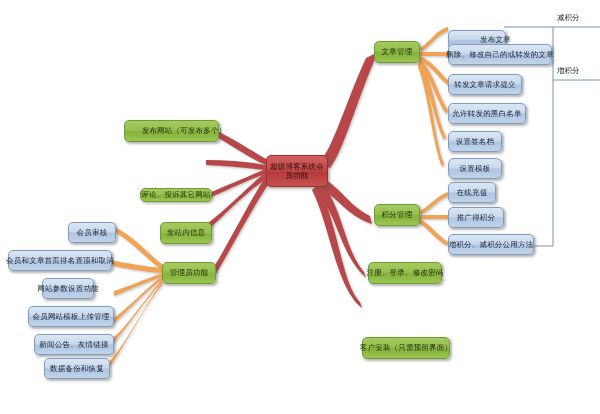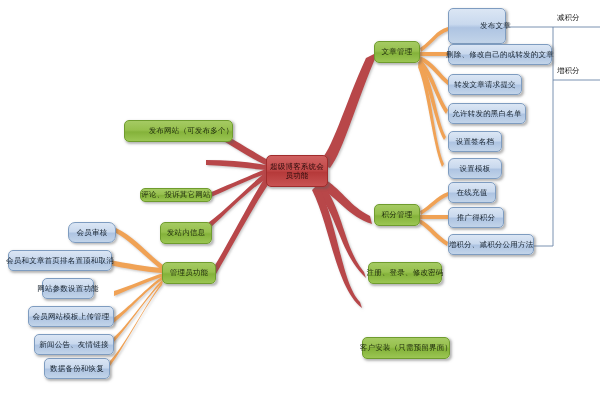--- a/index.html
+++ b/index.html
@@ -138,21 +138,21 @@
   </div>
 
   <div class="node green" style="left:374px; top:204px; width:46px; height:22px;">
     <span>积分管理</span>
   </div>
 
   <div class="node green" style="left:162px; top:262px; width:54px; height:22px;">
     <span>管理员功能</span>
   </div>
 
-  <div class="node blue" style="left:448px; top:8px; width:58px; height:36px;padding-left:40px;">
+  <div class="node blue" style="left:448px; top:30px; width:58px; height:20px;padding-left:40px;">
     <span>发布文章</span>
   </div>
   <div class="node blue" style="left:448px; top:44px; width:104px; height:21px;">
     <span>删除、修改自己的或转发的文章</span>
   </div>
   <div class="node blue" style="left:448px; top:74px; width:74px; height:21px;">
     <span>转发文章请求提交</span>
   </div>
   <div class="node blue" style="left:448px; top:103px; width:78px; height:21px;">
     <span>允许转发的黑白名单</span>
@@ -167,37 +167,37 @@
   <div class="node blue" style="left:448px; top:182px; width:48px; height:21px;">
     <span>在线充值</span>
   </div>
   <div class="node blue" style="left:448px; top:207px; width:56px; height:21px;">
     <span>推广得积分</span>
   </div>
   <div class="node blue" style="left:448px; top:234px; width:86px; height:21px;">
     <span>增积分、减积分公用方法</span>
   </div>
 
-  <div class="node green" style="left:124px; top:120px; width:109px; height:22px;padding-left:28px;">
+  <div class="node green" style="left:124px; top:120px; width:95px; height:22px;padding-left:28px;">
     <span>发布网站（可发布多个）</span>
   </div>
   <div class="node green" style="left:140px; top:188px; width:72px; height:14px;">
     <span>评论、投诉其它网站</span>
   </div>
   <div class="node green" style="left:160px; top:222px; width:52px; height:22px;">
     <span>发站内信息</span>
   </div>
   <div class="node green" style="left:368px; top:262px; width:74px; height:22px;">
     <span>注册、登录、修改密码</span>
   </div>
   <div class="node green" style="left:362px; top:294px; width:88px; height:22px;margin-top:43px;">
     <span>客户安装（只需预留界面）</span>
   </div>
 
-  <div class="node blue" style="left:68px; top:222px; width:48px; height:21px;border-radius:7px;">
+  <div class="node blue" style="left:68px; top:222px; width:48px; height:21px;">
     <span>会员审核</span>
   </div>
   <div class="node blue" style="left:8px; top:250px; width:104px; height:21px;">
     <span>会员和文章首页排名置顶和取消</span>
   </div>
   <div class="node blue" style="left:42px; top:278px; width:52px; height:21px;">
     <span>网站参数设置功能</span>
   </div>
   <div class="node blue" style="left:28px; top:306px; width:86px; height:21px;">
     <span>会员网站模板上传管理</span>

